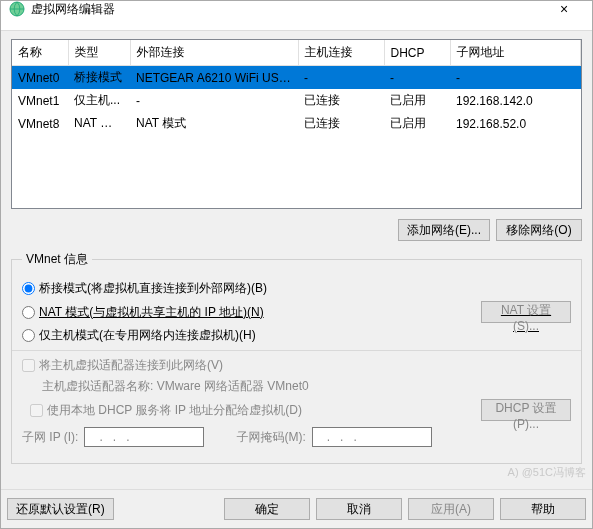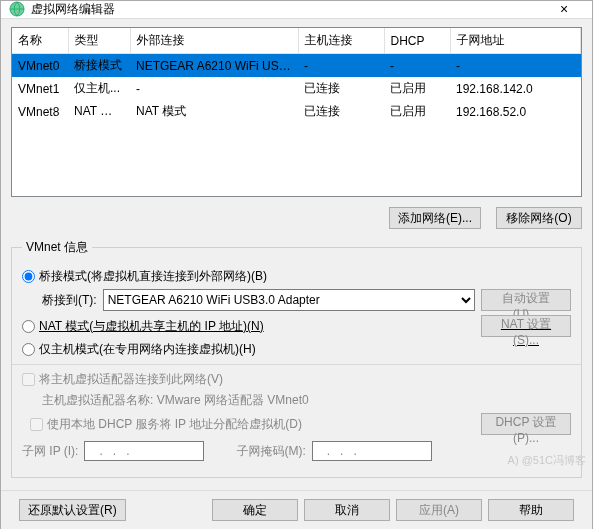--- a/index.html
+++ b/index.html
@@ -8,38 +8,38 @@
   .titlebar { height: 30px; display: flex; align-items: flex-start; padding: 0 8px; background:#fff; border-bottom:1px solid #ddd;}
   .titlebar .icon { width:16px; height:16px; margin-right:6px; }
   .titlebar .title { flex: 1; }
   .titlebar .close { width:40px; text-align:center; font-size:14px; cursor:default;}
   .content { flex:1; padding:8px 10px; display:flex; flex-direction:column; background:#f0f0f0;}
   .grid { border:1px solid #828790; background:#fff; height:170px; overflow:hidden;}
   table { width:100%; border-collapse:collapse; table-layout:fixed;}
   th { text-align:left; font-weight:normal; padding:4px 6px; border-right:1px solid #e0e0e0; border-bottom:1px solid #e0e0e0; background:#fff; white-space:nowrap; overflow:hidden;}
   td { padding:3px 6px; white-space:nowrap; overflow:hidden; text-overflow:ellipsis;}
   tr.sel td { background:#0078d7; color:#000000;}
-  .toprow-btns { display:flex; justify-content:flex-end; gap:15px; margin:10px 0 6px;}
+  .toprow-btns { display:flex; justify-content:flex-end; gap:6px; margin:10px 0 6px;}
   button.win { min-width:86px; height:22px; background:#e1e1e1; border:1px solid #adadad; padding:0 8px; cursor:default;}
   button.win:disabled { color:#888;}
   fieldset { border:1px solid #d0d0d0; padding:8px 10px 10px; margin:4px 0;}
   legend { padding:0 4px;}
   .row { display:flex; align-items:center; gap:6px; margin:4px 0;}
   .indent { margin-left:20px;}
   input[type=radio], input[type=checkbox]{ margin:0 4px 0 0; vertical-align:middle;}
   label { display:inline-flex; align-items:center;}
   select { flex:1; height:22px; border:1px solid #7a7a7a; background:#fff;}
   .side-btn { width:90px;}
   .muted, .muted * { color:#888;}
   .subrow { display:flex; align-items:center; gap:6px; margin:6px 0;}
   input[type=text]{ height:20px; border:1px solid #7a7a7a; padding:0 4px; background:#fff;}
-  .footer { display:flex; align-items:center; gap:6px; padding:8px 18px; border-top:1px solid #ddd; background:#f0f0f0;}
+  .footer { display:flex; align-items:center; gap:6px; padding:8px 6px; border-top:1px solid #ddd; background:#f0f0f0;}
   .footer .left { margin-right:auto;}
   hr.sep { border:none; border-top:1px solid #d9d9d9; margin:6px -10px;}
-  .watermark { position:absolute; right:6px; bottom:60px; color:#c9c9c9; font-size:11px; pointer-events:none;}
+  .watermark { position:absolute; right:6px; bottom:48px; color:#c9c9c9; font-size:11px; pointer-events:none;}
   .window { position:relative;}
 </style>
 </head>
 <body>
 
 <div class="window">
   <div class="titlebar">
     <span class="icon">
       <svg viewBox="0 0 16 16">
           <circle cx="8" cy="8" r="7" fill="#6fcf97" stroke="#2a7" stroke-width="1"></circle>
@@ -107,25 +107,20 @@
 
     <fieldset>
       <legend>VMnet 信息</legend>
 
       <div class="row">
         <label>
             <input type="radio" name="mode" checked="" style="">
             <span>桥接模式(将虚拟机直接连接到外部网络)(B)</span>
           </label>
       </div>
-      <div class="row indent">
-        <span>桥接到(T):</span>
-        <select><option>NETGEAR A6210 WiFi USB3.0 Adapter</option></select>
-        <button class="win side-btn" disabled="">自动设置(U)...</button>
-      </div>
 
       <div class="row" style="justify-content:space-between;text-decoration:underline;">
         <label>
             <input type="radio" name="mode" style="">
             <span>NAT 模式(与虚拟机共享主机的 IP 地址)(N)</span>
           </label>
         <button class="win side-btn" disabled="">NAT 设置(S)...</button>
       </div>
 
       <div class="row">

